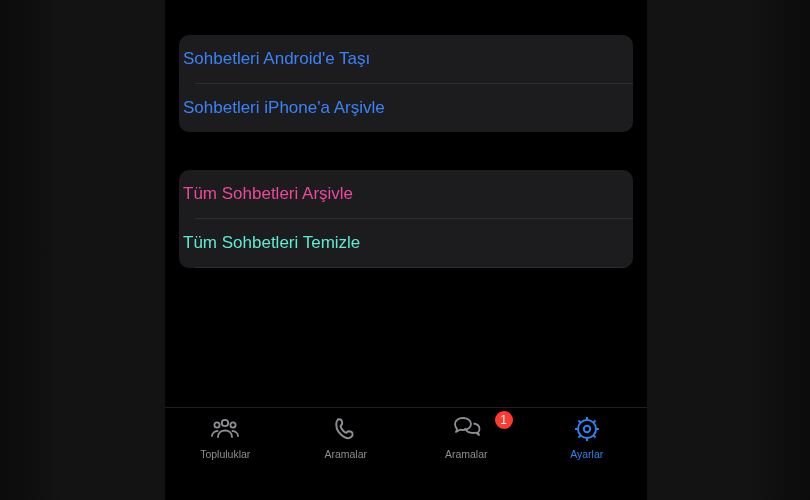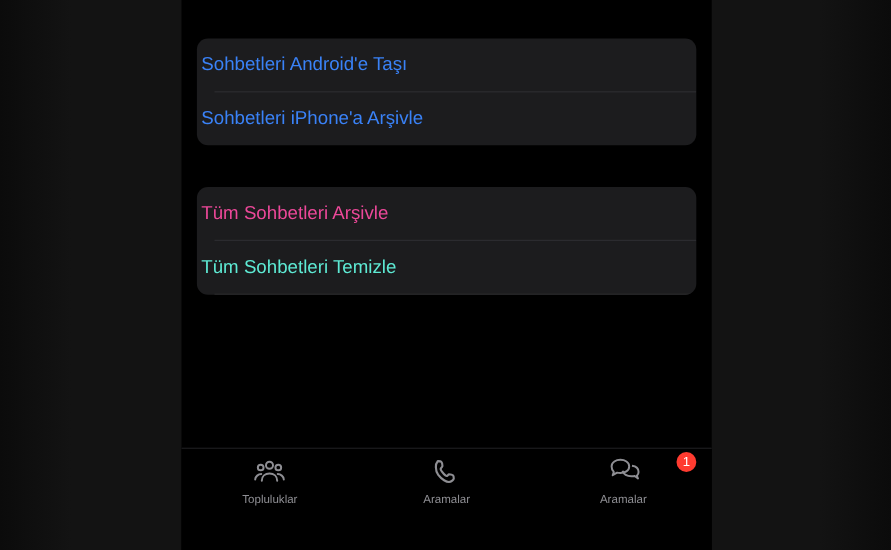--- a/index.html
+++ b/index.html
@@ -69,16 +69,35 @@
         <div class="icon-wrap">
           <svg width="30" height="28" viewBox="0 0 30 28" fill="none">
             <path d="M4 9c0-4 4-6 8-6s8 2 8 6-4 6-8 6c-1 0-2 0-3-.3L5 17l1-3c-1-1-2-3-2-5z" stroke="#8e8e93" stroke-width="1.8" stroke-linejoin="round"></path>
             <path d="M14 13c1 3 4 5 8 5 1 0 2 0 3-.3L28 20l-1-2.5c1-1 1.5-2 1.5-3.5 0-3-2.5-5-6-5.5" stroke="#8e8e93" stroke-width="1.8" stroke-linejoin="round"></path>
           </svg>
         </div>
         <div class="badge">1</div>
         <span>Aramalar</span>
       </div>
 
+      <div class="tab active">
+        <div class="icon-wrap">
+          <svg width="28" height="28" viewBox="0 0 28 28" fill="none">
+            <circle cx="14" cy="14" r="9" stroke="#2f80ed" stroke-width="2"></circle>
+            <circle cx="14" cy="14" r="3.2" stroke="#2f80ed" stroke-width="2"></circle>
+            <g stroke="#2f80ed" stroke-width="2">
+              <line x1="14" y1="2" x2="14" y2="5"></line>
+              <line x1="14" y1="23" x2="14" y2="26"></line>
+              <line x1="2" y1="14" x2="5" y2="14"></line>
+              <line x1="23" y1="14" x2="26" y2="14"></line>
+              <line x1="5.5" y1="5.5" x2="7.6" y2="7.6"></line>
+              <line x1="20.4" y1="20.4" x2="22.5" y2="22.5"></line>
+              <line x1="5.5" y1="22.5" x2="7.6" y2="20.4"></line>
+              <line x1="20.4" y1="7.6" x2="22.5" y2="5.5"></line>
+            </g>
+          </svg>
+        </div>
+        <span>Ayarlar</span>
+      </div>
 
     </div>
   </div>
 </div>
 
 </body></html>

